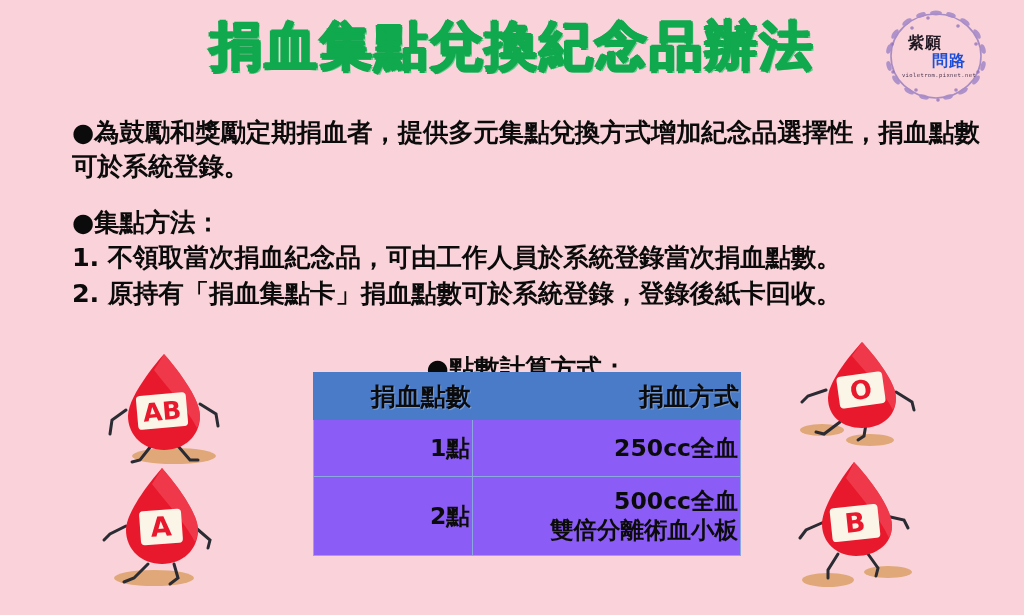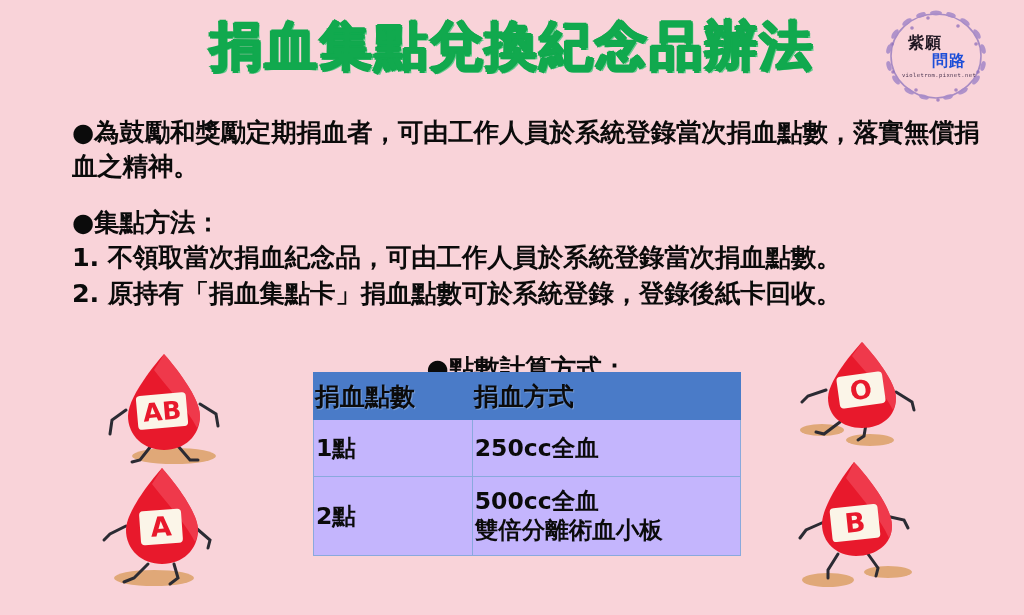--- a/index.html
+++ b/index.html
@@ -132,34 +132,34 @@
     position: absolute;
     left: 313px;
     top: 372px;
     width: 428px;
     border-collapse: collapse;
     table-layout: fixed;
   }
   #points-table th,
   #points-table td {
     border: 1.5px solid #8aa9dd;
-    text-align: left;
+    text-align: right;
     vertical-align: middle;
     color: #0b0b0b;
   }
   #points-table thead th {
     background: #4a7bc8;
     border-color: #4a7bc8;
     height: 44px;
     font-size: 25px;
     font-weight: 800;
     text-shadow: 1px 1px 0 rgba(255,255,255,0.25);
   }
   #points-table tbody td {
-    background: #c4b5fd;
+    background: #8b5cf6;
     font-size: 23.5px;
     font-weight: 800;
     line-height: 1.22;
     padding: 4px 2px;
   }
   #points-table tbody tr.r1 td { height: 48px; }
   #points-table tbody tr.r2 td { height: 70px; }
   #points-table tbody tr.r3 td { height: 47px; }
   .col-points { width: 37%; }
   .col-method { width: 63%; }
@@ -218,21 +218,21 @@
         <circle cx="72" cy="96" r="1.8"></circle>
       </g>
     </svg>
     <div class="logo-text">
       <div class="logo-l1">紫願</div>
       <div class="logo-l2">問路</div>
       <div class="logo-url">violetrom.pixnet.net</div>
     </div>
   </div>
 
-  <div class="body-text" id="para-purpose">●為鼓勵和獎勵定期捐血者，可由工作人員於系統登錄當次捐血點數，落實無償捐血之精神。</div>
+  <div class="body-text" id="para-purpose">●為鼓勵和獎勵定期捐血者，提供多元集點兌換方式增加紀念品選擇性，捐血點數可於系統登錄。</div>
 
   <div class="body-text" id="sec-method-title">●集點方法：</div>
   <div class="body-text" id="method-1">1. 不領取當次捐血紀念品，可由工作人員於系統登錄當次捐血點數。</div>
   <div class="body-text" id="method-2">2. 原持有「捐血集點卡」捐血點數可於系統登錄，登錄後紙卡回收。</div>
 
   <div id="table-caption">●點數計算方式：</div>
 
   <table id="points-table">
     <thead>
       <tr>

